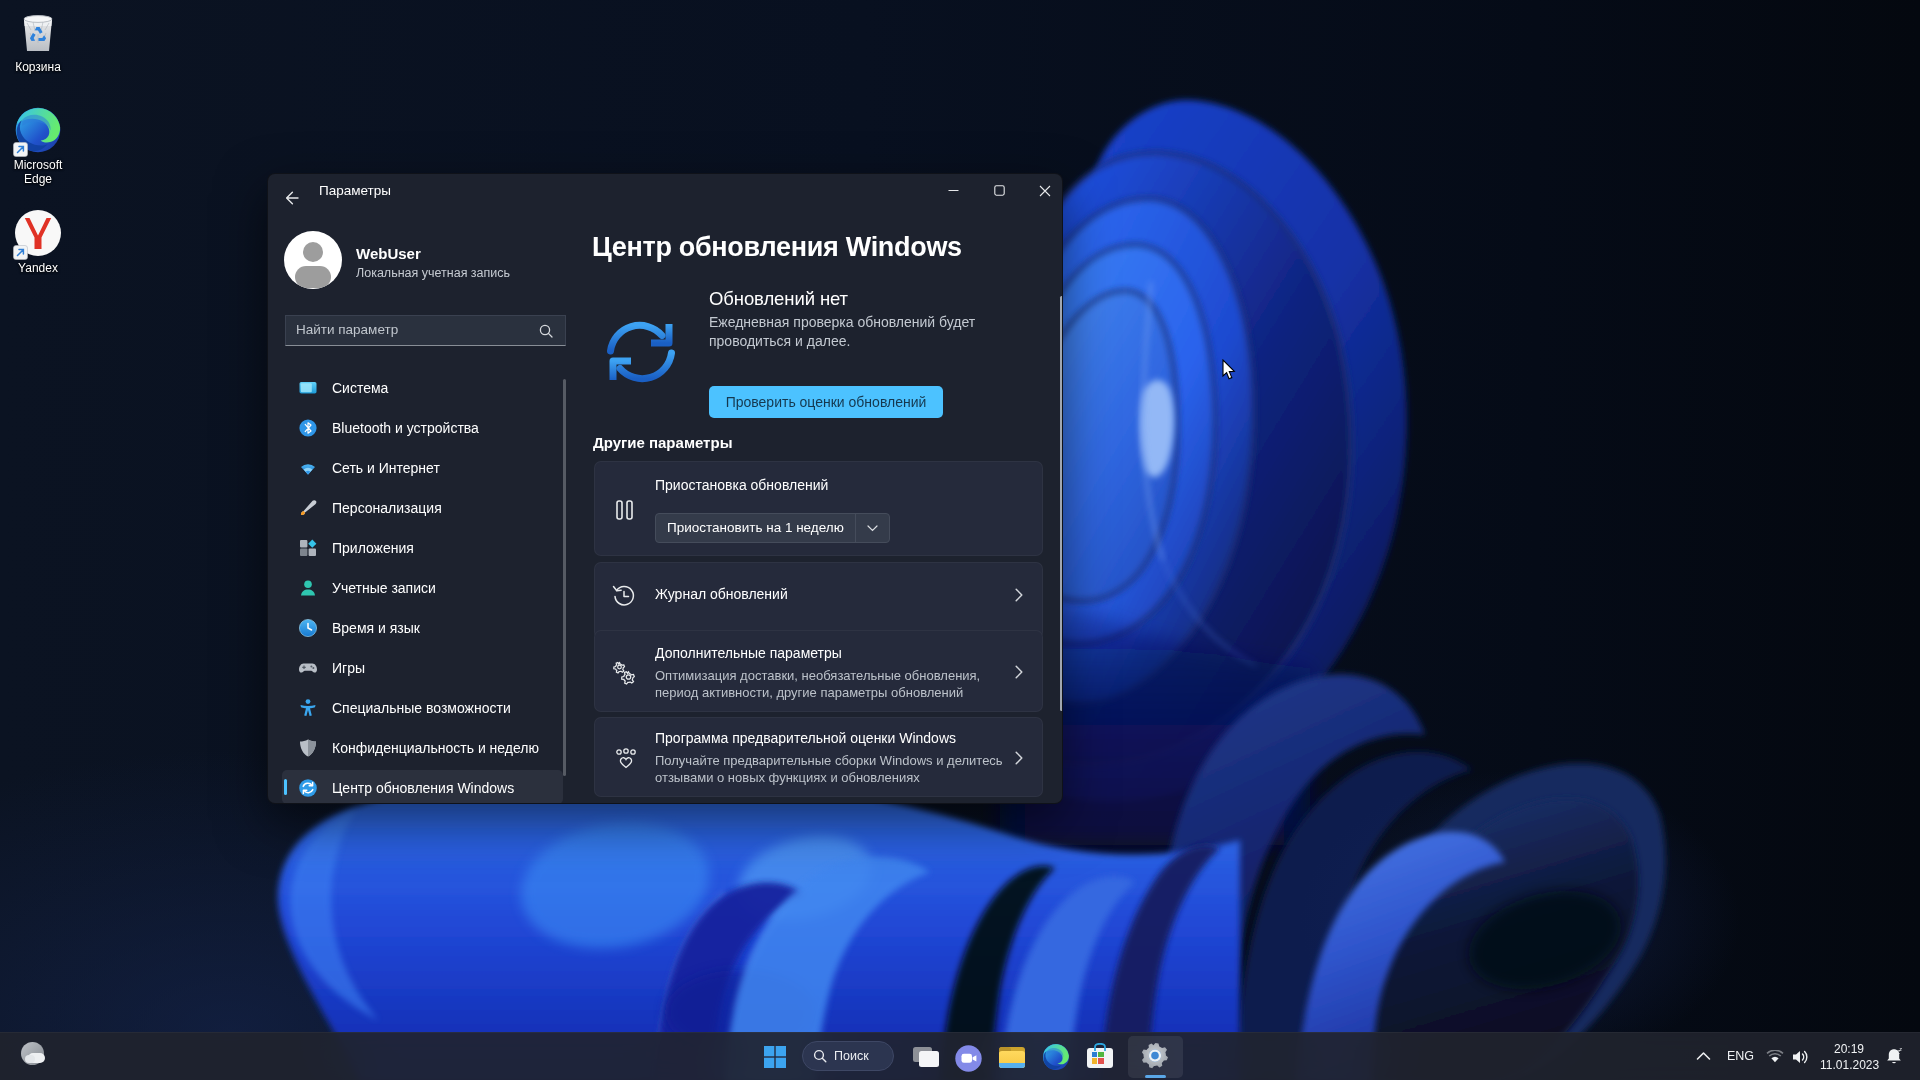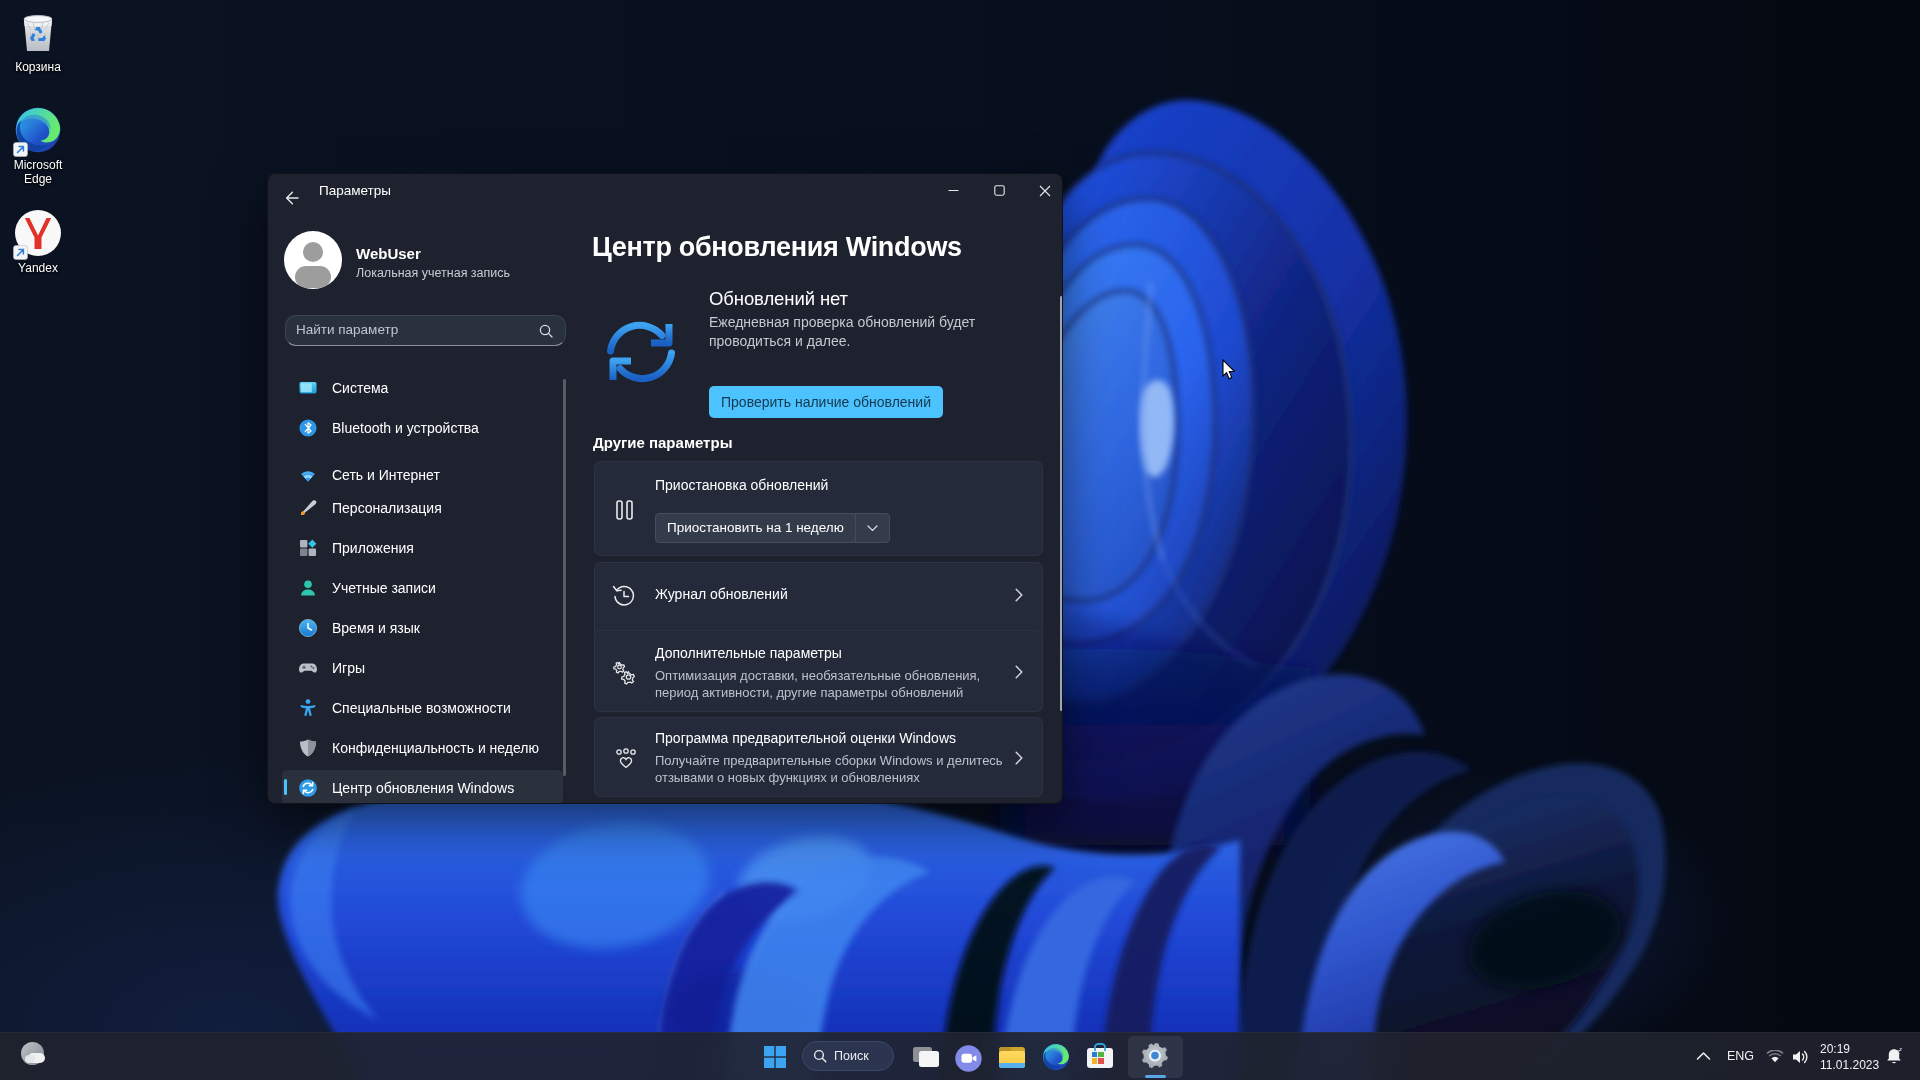--- a/index.html
+++ b/index.html
@@ -316,21 +316,21 @@
         </div>
     </div>
 
     <div style="position:absolute;left:16px;top:57px;width:58px;height:58px;border-radius:50%;background:#fff;overflow:hidden">
       <div style="position:absolute;left:19px;top:11px;width:20px;height:20px;border-radius:50%;background:#9d9d9d"></div>
       <div style="position:absolute;left:11px;top:35px;width:36px;height:22px;border-radius:11px;background:#9d9d9d"></div>
     </div>
     <div style="position:absolute;left:88px;top:71px;font-size:15px;font-weight:700">WebUser</div>
     <div style="position:absolute;left:88px;top:92px;font-size:12.5px;color:#c6cbd2">Локальная учетная запись</div>
 
-    <div style="position:absolute;left:17px;top:141px;width:281px;height:31px;background:#2a313e;border:1px solid #3a4150;border-bottom:1px solid #888e96;border-radius:11px">
+    <div style="position:absolute;left:17px;top:141px;width:281px;height:31px;background:#2a313e;border:1px solid #3a4150;border-bottom:1px solid #888e96;border-radius:0">
       <div style="position:absolute;left:10px;top:6px;font-size:13.5px;color:#c0c6cd">Найти параметр</div>
       <svg style="position:absolute;right:12px;top:8px" width="14" height="14" viewBox="0 0 14 14">
           <circle cx="6" cy="6" r="4.6" stroke="#d6d9dd" stroke-width="1.3" fill="none"></circle>
           <path d="M9.4 9.4 L13 13" stroke="#d6d9dd" stroke-width="1.3" stroke-linecap="round"></path>
         </svg>
     </div>
 
     <div id="navsel" style="top:596px"></div>
     <div id="navpill" style="top:605px"></div>
 
@@ -343,21 +343,21 @@
         <span>Bluetooth и устройства</span>
       </div>
     <div class="navitem" style="top:196px">
         <span class="nico">
           <svg width="20" height="20" viewBox="0 0 20 20">
             <use href="#ic-sys"></use>
           </svg>
         </span>
         <span>Система</span>
       </div>
-    <div class="navitem" style="top:283px">
+    <div class="navitem" style="top:276px">
         <span class="nico">
           <svg width="20" height="20" viewBox="0 0 20 20">
             <use href="#ic-net"></use>
           </svg>
         </span>
         <span>Сеть и Интернет</span>
       </div>
     <div class="navitem" style="top:316px">
         <span class="nico">
           <svg width="20" height="20" viewBox="0 0 20 20">
@@ -436,21 +436,21 @@
         </defs>
       <g stroke="url(#syncg)" stroke-width="7" fill="none">
         <path d="M 5.5 34 A 29.5 29.5 0 0 1 57 18.5" stroke-linecap="round"></path>
         <path d="M 46 26 L 64 26 L 64 7" stroke-linecap="butt" stroke-linejoin="round"></path>
         <path d="M 66.5 36 A 29.5 29.5 0 0 1 15 51.5" stroke-linecap="round"></path>
         <path d="M 26 44 L 8 44 L 8 63" stroke-linecap="butt" stroke-linejoin="round"></path>
       </g>
     </svg>
     <div style="position:absolute;left:441px;top:114px;font-size:18.5px;font-weight:400;letter-spacing:-.1px">Обновлений нет</div>
     <div style="position:absolute;left:441px;top:139px;font-size:14px;line-height:19px;color:#c3c9d1">Ежедневная проверка обновлений будет<br>проводиться и далее.</div>
-    <div style="position:absolute;left:441px;top:212px;width:234px;height:32px;background:#4cc2ff;border-radius:5px;display:flex;align-items:center;justify-content:center;font-size:14px;color:#15384f;font-weight:400">Проверить наличие обновлений</div>
+    <div style="position:absolute;left:441px;top:212px;width:234px;height:32px;background:#4cc2ff;border-radius:5px;display:flex;align-items:center;justify-content:center;font-size:14px;color:#15384f;font-weight:400">Проверить оценки обновлений</div>
 
     <div style="position:absolute;left:325px;top:260px;font-size:15px;font-weight:700">Другие параметры</div>
 
     <div class="card" style="top:287px;height:95px">
       <div style="position:absolute;left:60px;top:15px;font-size:14px">Приостановка обновлений</div>
       <svg style="position:absolute;left:21px;top:38px" width="17" height="20" viewBox="0 0 17 20">
           <rect x="1" y="1" width="5" height="18" rx="2" stroke="#e8eaec" stroke-width="1.6" fill="none"></rect>
           <rect x="11" y="1" width="5" height="18" rx="2" stroke="#e8eaec" stroke-width="1.6" fill="none"></rect>
         </svg>
       <div style="position:absolute;left:60px;top:51px;width:235px;height:30px;background:#343b4a;border:1px solid #454c5b;border-radius:4px">
@@ -604,21 +604,21 @@
     <div style="position:absolute;left:1727px;top:16px;font-size:12.5px;color:#f0f2f4">ENG</div>
     <svg style="position:absolute;left:1766px;top:17px" width="18" height="14" viewBox="0 0 18 14">
         <path d="M 9 12.2 L 5.4 8.2 A 5.5 5.5 0 0 1 12.6 8.2 Z" fill="#f0f2f4"></path>
         <path d="M 3.2 6 A 8.4 8.4 0 0 1 14.8 6" stroke="#f0f2f4" stroke-width="1.5" fill="none" opacity=".45"></path>
         <path d="M 1 3.4 A 11.6 11.6 0 0 1 17 3.4" stroke="#f0f2f4" stroke-width="1.5" fill="none" opacity=".45"></path>
       </svg>
     <svg style="position:absolute;left:1792px;top:16px" width="17" height="16" viewBox="0 0 17 16">
         <path d="M1 5.5 L4 5.5 L8 2 L8 14 L4 10.5 L1 10.5 Z" fill="#f0f2f4"></path>
         <path d="M10.5 5 A 4.4 4.4 0 0 1 10.5 11 M12.6 2.6 A 7.6 7.6 0 0 1 12.6 13.4" stroke="#f0f2f4" stroke-width="1.4" fill="none" stroke-linecap="round"></path>
       </svg>
-    <div style="position:absolute;left:1820px;top:8px;width:58px;text-align:left;font-size:12px;line-height:16px;color:#f0f2f4">20:19<br>11.01.2023</div>
+    <div style="position:absolute;left:1820px;top:8px;width:58px;text-align:center;font-size:12px;line-height:16px;color:#f0f2f4">20:19<br>11.01.2023</div>
     <svg style="position:absolute;left:1884px;top:14px" width="20" height="20" viewBox="0 0 20 20">
       <path d="M10 2.2 C 13 2.2 15.2 4.4 15.2 7.6 L 15.2 11.4 L 16.8 13.6 L 3.2 13.6 L 4.8 11.4 L 4.8 7.6 C 4.8 4.4 7 2.2 10 2.2 Z" fill="#f0f2f4"></path>
       <path d="M8 15 A 2.2 2.2 0 0 0 12 15 Z" fill="#f0f2f4"></path>
       <text x="13" y="6.5" font-size="6.5" fill="#f0f2f4" font-family="Liberation Sans">z</text>
       <text x="15.5" y="4" font-size="5" fill="#f0f2f4" font-family="Liberation Sans">z</text>
     </svg>
   </div>
 
   <svg id="cursor" style="position:absolute; left:1222px; top:359px;" width="15" height="22" viewBox="0 0 15 22">
     <path d="M1 1 L1 17 L4.6 13.6 L7 19.8 L9.8 18.6 L7.3 12.6 L12.3 12.3 Z" fill="#fff" stroke="#000" stroke-width="1.1"></path>

